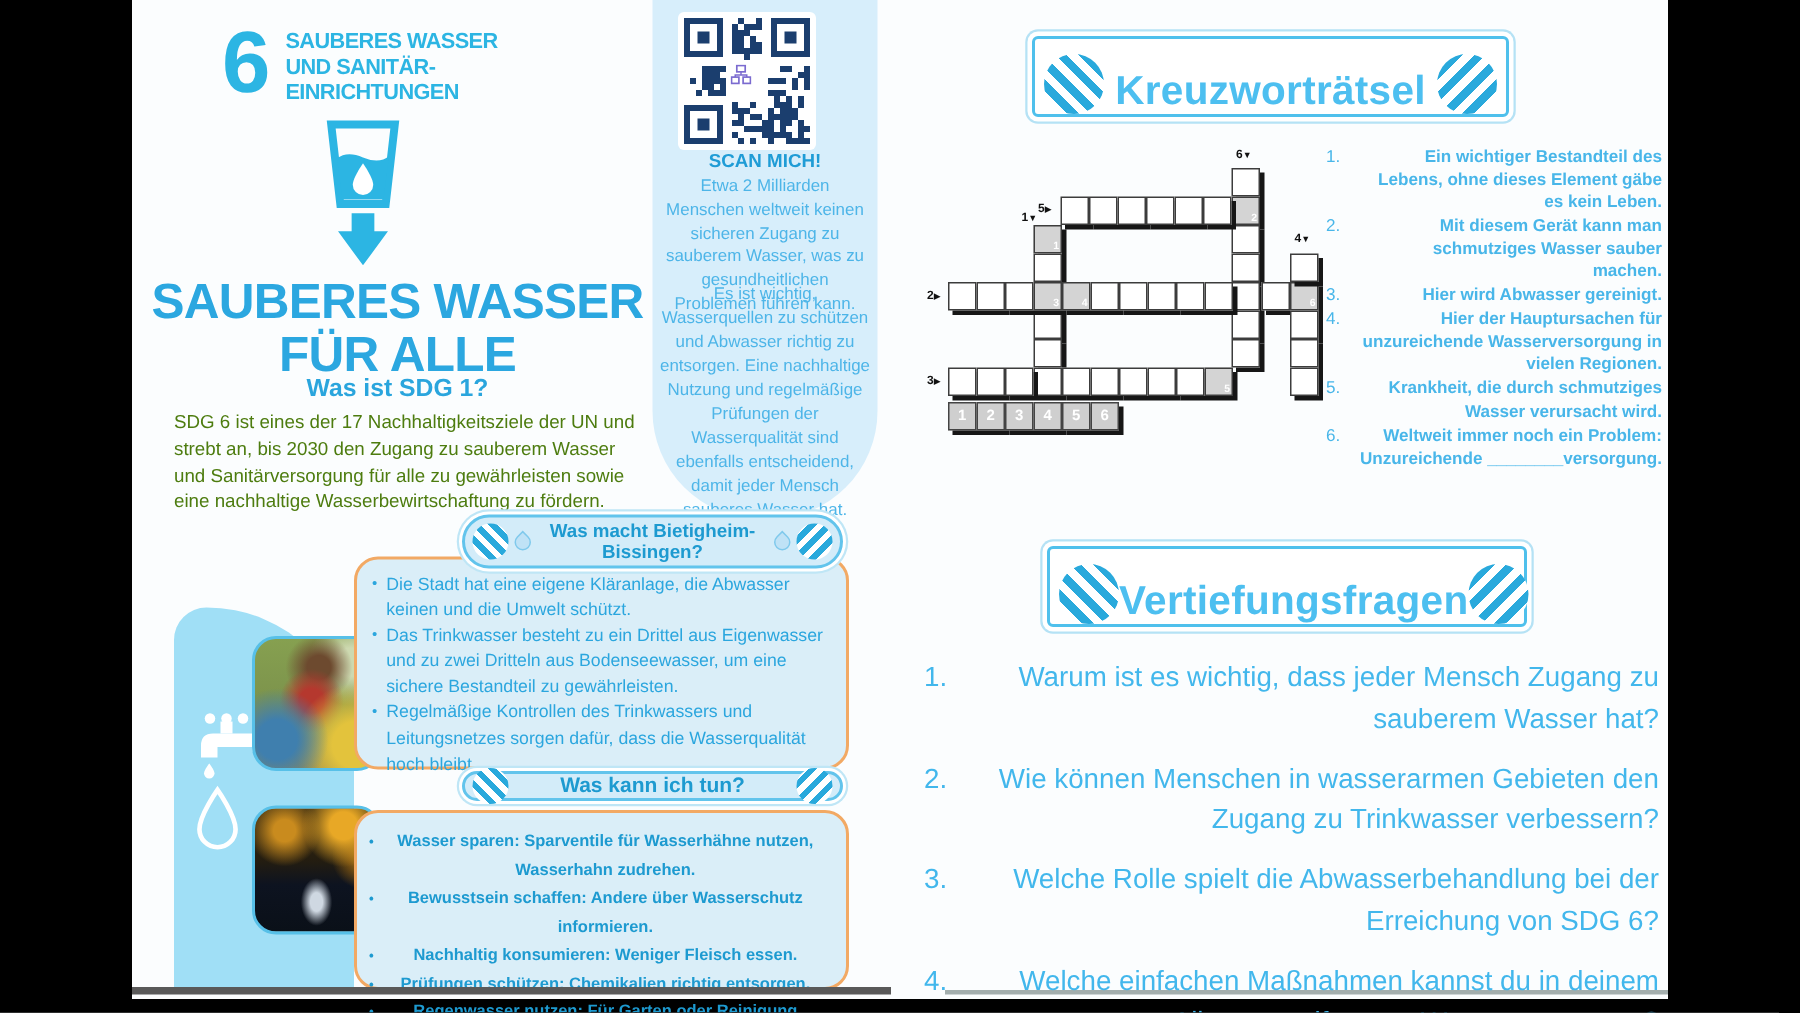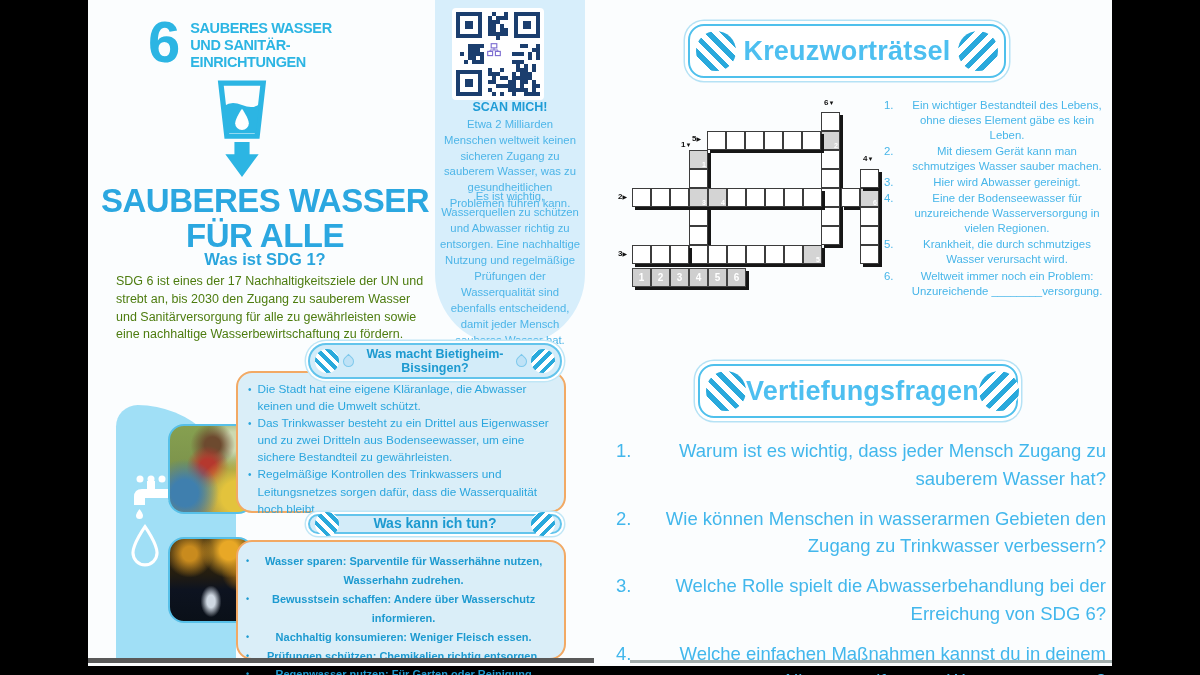--- a/index.html
+++ b/index.html
@@ -64,37 +64,37 @@
   .b-row .dot{color:#2ba6de;font-size:10px;line-height:1.7;}
   .box2{left:236px;top:540px;width:330px;height:120px;padding:10px 10px 4px 8px;}
   .a-row{display:flex;gap:4px;color:#1d9ad0;font-weight:bold;font-size:11px;line-height:1.72;}
   .a-row .dot{font-size:9px;line-height:2.1;}
   .a-row .text{flex:1;text-align:center;}
 
   .grayline-left{left:88px;top:658px;width:506px;height:5px;background:#595959;}
   .grayline-right{left:630px;top:660px;width:482px;height:3px;background:#a3aead;}
 
   
-  .pill-big{background:#fff;border:2px solid #4fc0ec;border-radius:16px;box-shadow:0 0 0 3px #fff,0 0 0 4.5px #b5e2f5;display:flex;align-items:center;justify-content:space-between;padding:0 6px;}
+  .pill-big{background:#fff;border:2px solid #4fc0ec;border-radius:4px;box-shadow:0 0 0 3px #fff,0 0 0 4.5px #b5e2f5;display:flex;align-items:flex-end;justify-content:space-between;padding:0 6px;}
   .pill-big .txt{flex:1;text-align:center;color:#4dbff0;font-weight:bold;font-size:27px;letter-spacing:0.2px;}
   .pillK{left:688px;top:24px;width:318px;height:54px;}
   .pillV{left:698px;top:364px;width:320px;height:54px;}
 
   .cw{left:628px;top:105px;width:272px;height:195px;}
   .cw-cell{position:absolute;width:19px;height:19px;background:#fff;border:1.5px solid #3c3c3c;box-shadow:3px 3px 0 #161616;}
   .cw-cell.sh{background:#d4d4d4;}
   .cw-num{position:absolute;right:1px;bottom:0;font-size:7px;font-weight:bold;color:#fff;line-height:1;}
   .cw-marker{position:absolute;font-size:8px;font-weight:bold;color:#111;line-height:1;white-space:nowrap;}
   .cw-marker .ar{font-size:6px;}
   .sol-cell{position:absolute;width:19px;height:19px;background:#cfcfcf;border:1.5px solid #444;box-shadow:3px 3px 0 #161616;color:#fff;font-weight:bold;font-size:10px;text-align:center;line-height:17px;}
 
   .clues{left:884px;top:98px;width:224px;}
   .clue{display:flex;gap:2px;color:#48b6e9;font-size:11.4px;line-height:1.32;margin-bottom:1px;}
   .clue .num{flex:0 0 20px;}
-  .clue .ctxt{flex:1;text-align:center;}
+  .clue .ctxt{flex:1;text-align:right;font-weight:bold;}
 
   .questions{left:616px;top:437px;width:490px;}
   .q-row{display:flex;gap:2px;color:#42b7ec;font-size:18.5px;line-height:1.5;margin-bottom:12px;}
   .q-row .num{flex:0 0 38px;}
   .q-row .qtxt{flex:1;text-align:right;}
 </style>
 </head>
 <body>
 
 <div class="canvas">
@@ -419,21 +419,21 @@
       <div class="clue">
         <div class="num">2.</div>
         <div class="ctxt">Mit diesem Gerät kann man schmutziges Wasser sauber machen.</div>
       </div>
       <div class="clue">
         <div class="num">3.</div>
         <div class="ctxt">Hier wird Abwasser gereinigt.</div>
       </div>
       <div class="clue">
         <div class="num">4.</div>
-        <div class="ctxt">Eine der Bodenseewasser für unzureichende Wasserversorgung in vielen Regionen.</div>
+        <div class="ctxt">Hier der Hauptursachen für unzureichende Wasserversorgung in vielen Regionen.</div>
       </div>
       <div class="clue">
         <div class="num">5.</div>
         <div class="ctxt">Krankheit, die durch schmutziges Wasser verursacht wird.</div>
       </div>
       <div class="clue">
         <div class="num">6.</div>
         <div class="ctxt">Weltweit immer noch ein Problem: Unzureichende ________versorgung.</div>
       </div>
     </div>

